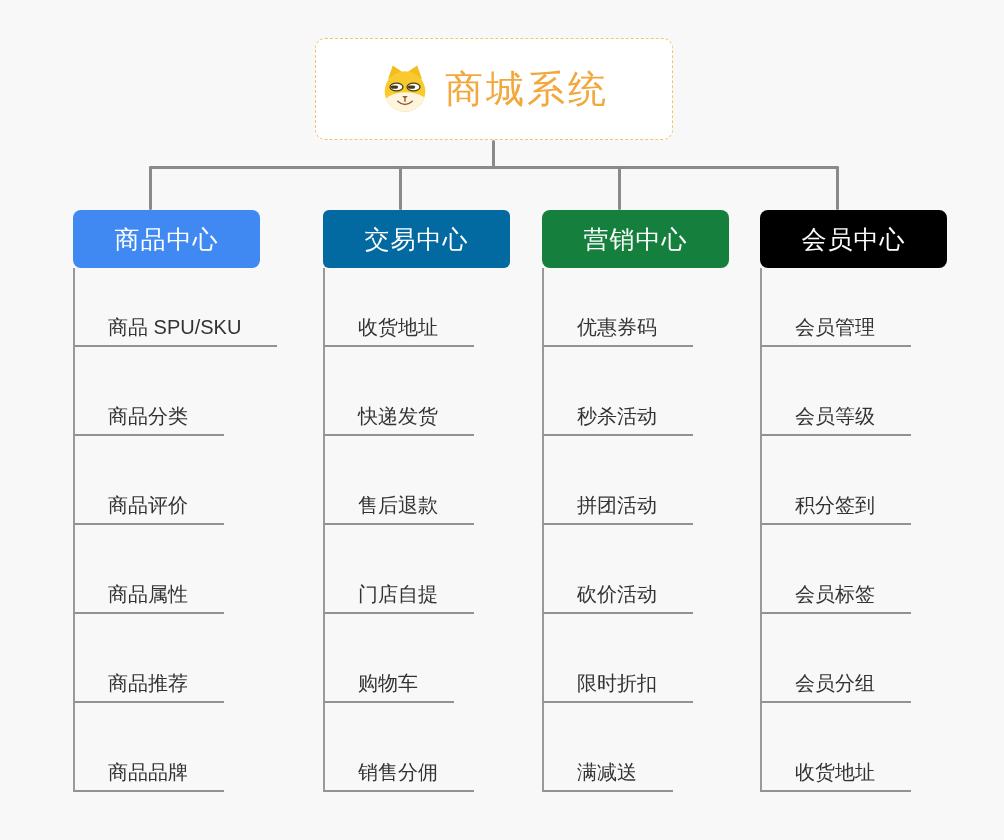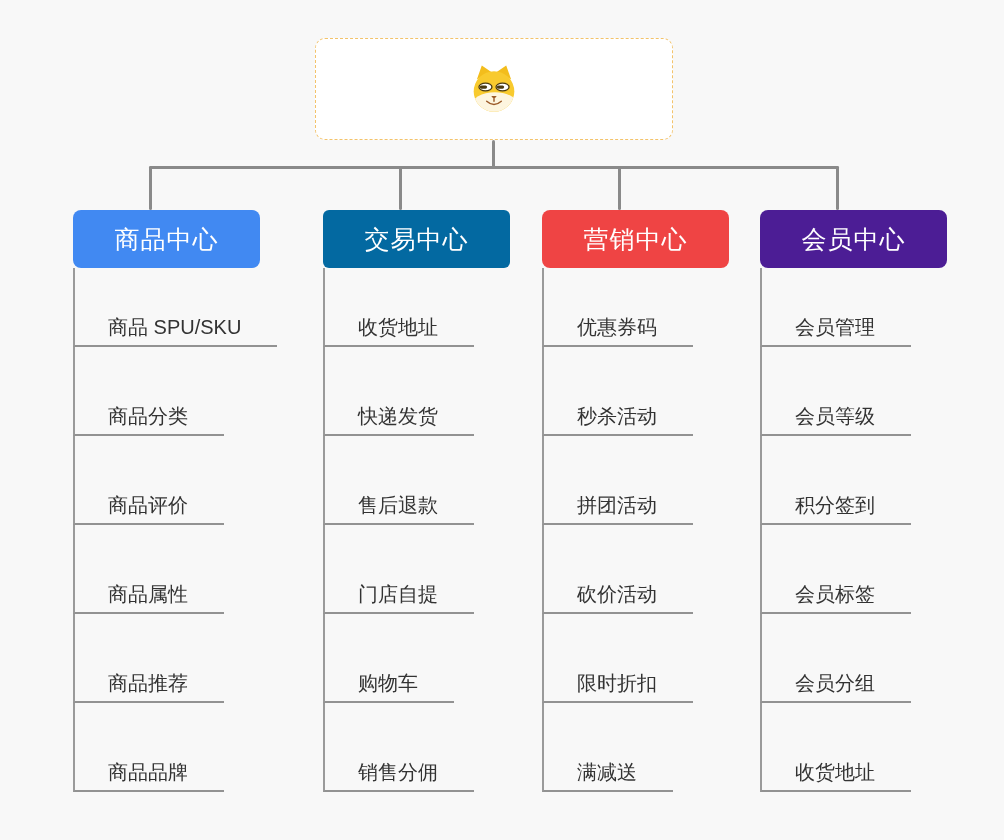--- a/index.html
+++ b/index.html
@@ -92,20 +92,21 @@
       <polygon points="53,20 47,3 34,12" fill="#f3bd1c"></polygon>
       <circle cx="32" cy="35" r="25" fill="#f8ca2e"></circle>
       <ellipse cx="33" cy="53" rx="29" ry="17" fill="#fdf5df" clip-path="url(#headClip)"></ellipse>
       <ellipse cx="21.5" cy="29.5" rx="8" ry="4.8" fill="#ffffff" stroke="#4a3a10" stroke-width="1.6"></ellipse>
       <rect x="14.5" y="27.6" width="9" height="4" rx="2" fill="#4a3a10"></rect>
       <ellipse cx="42.5" cy="29.5" rx="8" ry="4.8" fill="#ffffff" stroke="#4a3a10" stroke-width="1.6"></ellipse>
       <rect x="35.5" y="27.6" width="9" height="4" rx="2" fill="#4a3a10"></rect>
       <path d="M28.6 40.5 h6.8 l-3.4 4.2 z" fill="#9c5b2a"></path>
       <path d="M32 44.5 v2.5 M23 47 q9 8 18 0" stroke="#9c5b2a" stroke-width="1.8" fill="none" stroke-linecap="round"></path>
     </svg>
+    <span class="root-title" style="color: rgb(242, 168, 60);">商城系统</span>
   </div>
 
   <div class="line root-stem" style="background: rgb(138, 138, 138);"></div>
   <div class="line spine" style="background: rgb(138, 138, 138);"></div>
   <div class="line drop drop-0" style="background: rgb(138, 138, 138);"></div>
   <div class="line drop drop-1" style="background: rgb(138, 138, 138);"></div>
   <div class="line drop drop-2" style="background: rgb(138, 138, 138);"></div>
   <div class="line drop drop-3" style="background: rgb(138, 138, 138);"></div>
 
   <div class="column col-0">
@@ -126,33 +127,33 @@
       <div class="child">收货地址</div>
       <div class="child">快递发货</div>
       <div class="child">售后退款</div>
       <div class="child">门店自提</div>
       <div class="child">购物车</div>
       <div class="child">销售分佣</div>
     </div>
   </div>
 
   <div class="column col-2">
-    <div class="branch-box" style="background: #ef4444;">营销中心</div>
+    <div class="branch-box" style="background: #15803d;">营销中心</div>
     <div class="children">
       <div class="child">优惠券码</div>
       <div class="child">秒杀活动</div>
       <div class="child">拼团活动</div>
       <div class="child">砍价活动</div>
       <div class="child">限时折扣</div>
       <div class="child">满减送</div>
     </div>
   </div>
 
   <div class="column col-3">
-    <div class="branch-box" style="background: #4c1d95;">会员中心</div>
+    <div class="branch-box" style="background: #000000;">会员中心</div>
     <div class="children">
       <div class="child">会员管理</div>
       <div class="child">会员等级</div>
       <div class="child">积分签到</div>
       <div class="child">会员标签</div>
       <div class="child">会员分组</div>
       <div class="child">收货地址</div>
     </div>
   </div>
 

